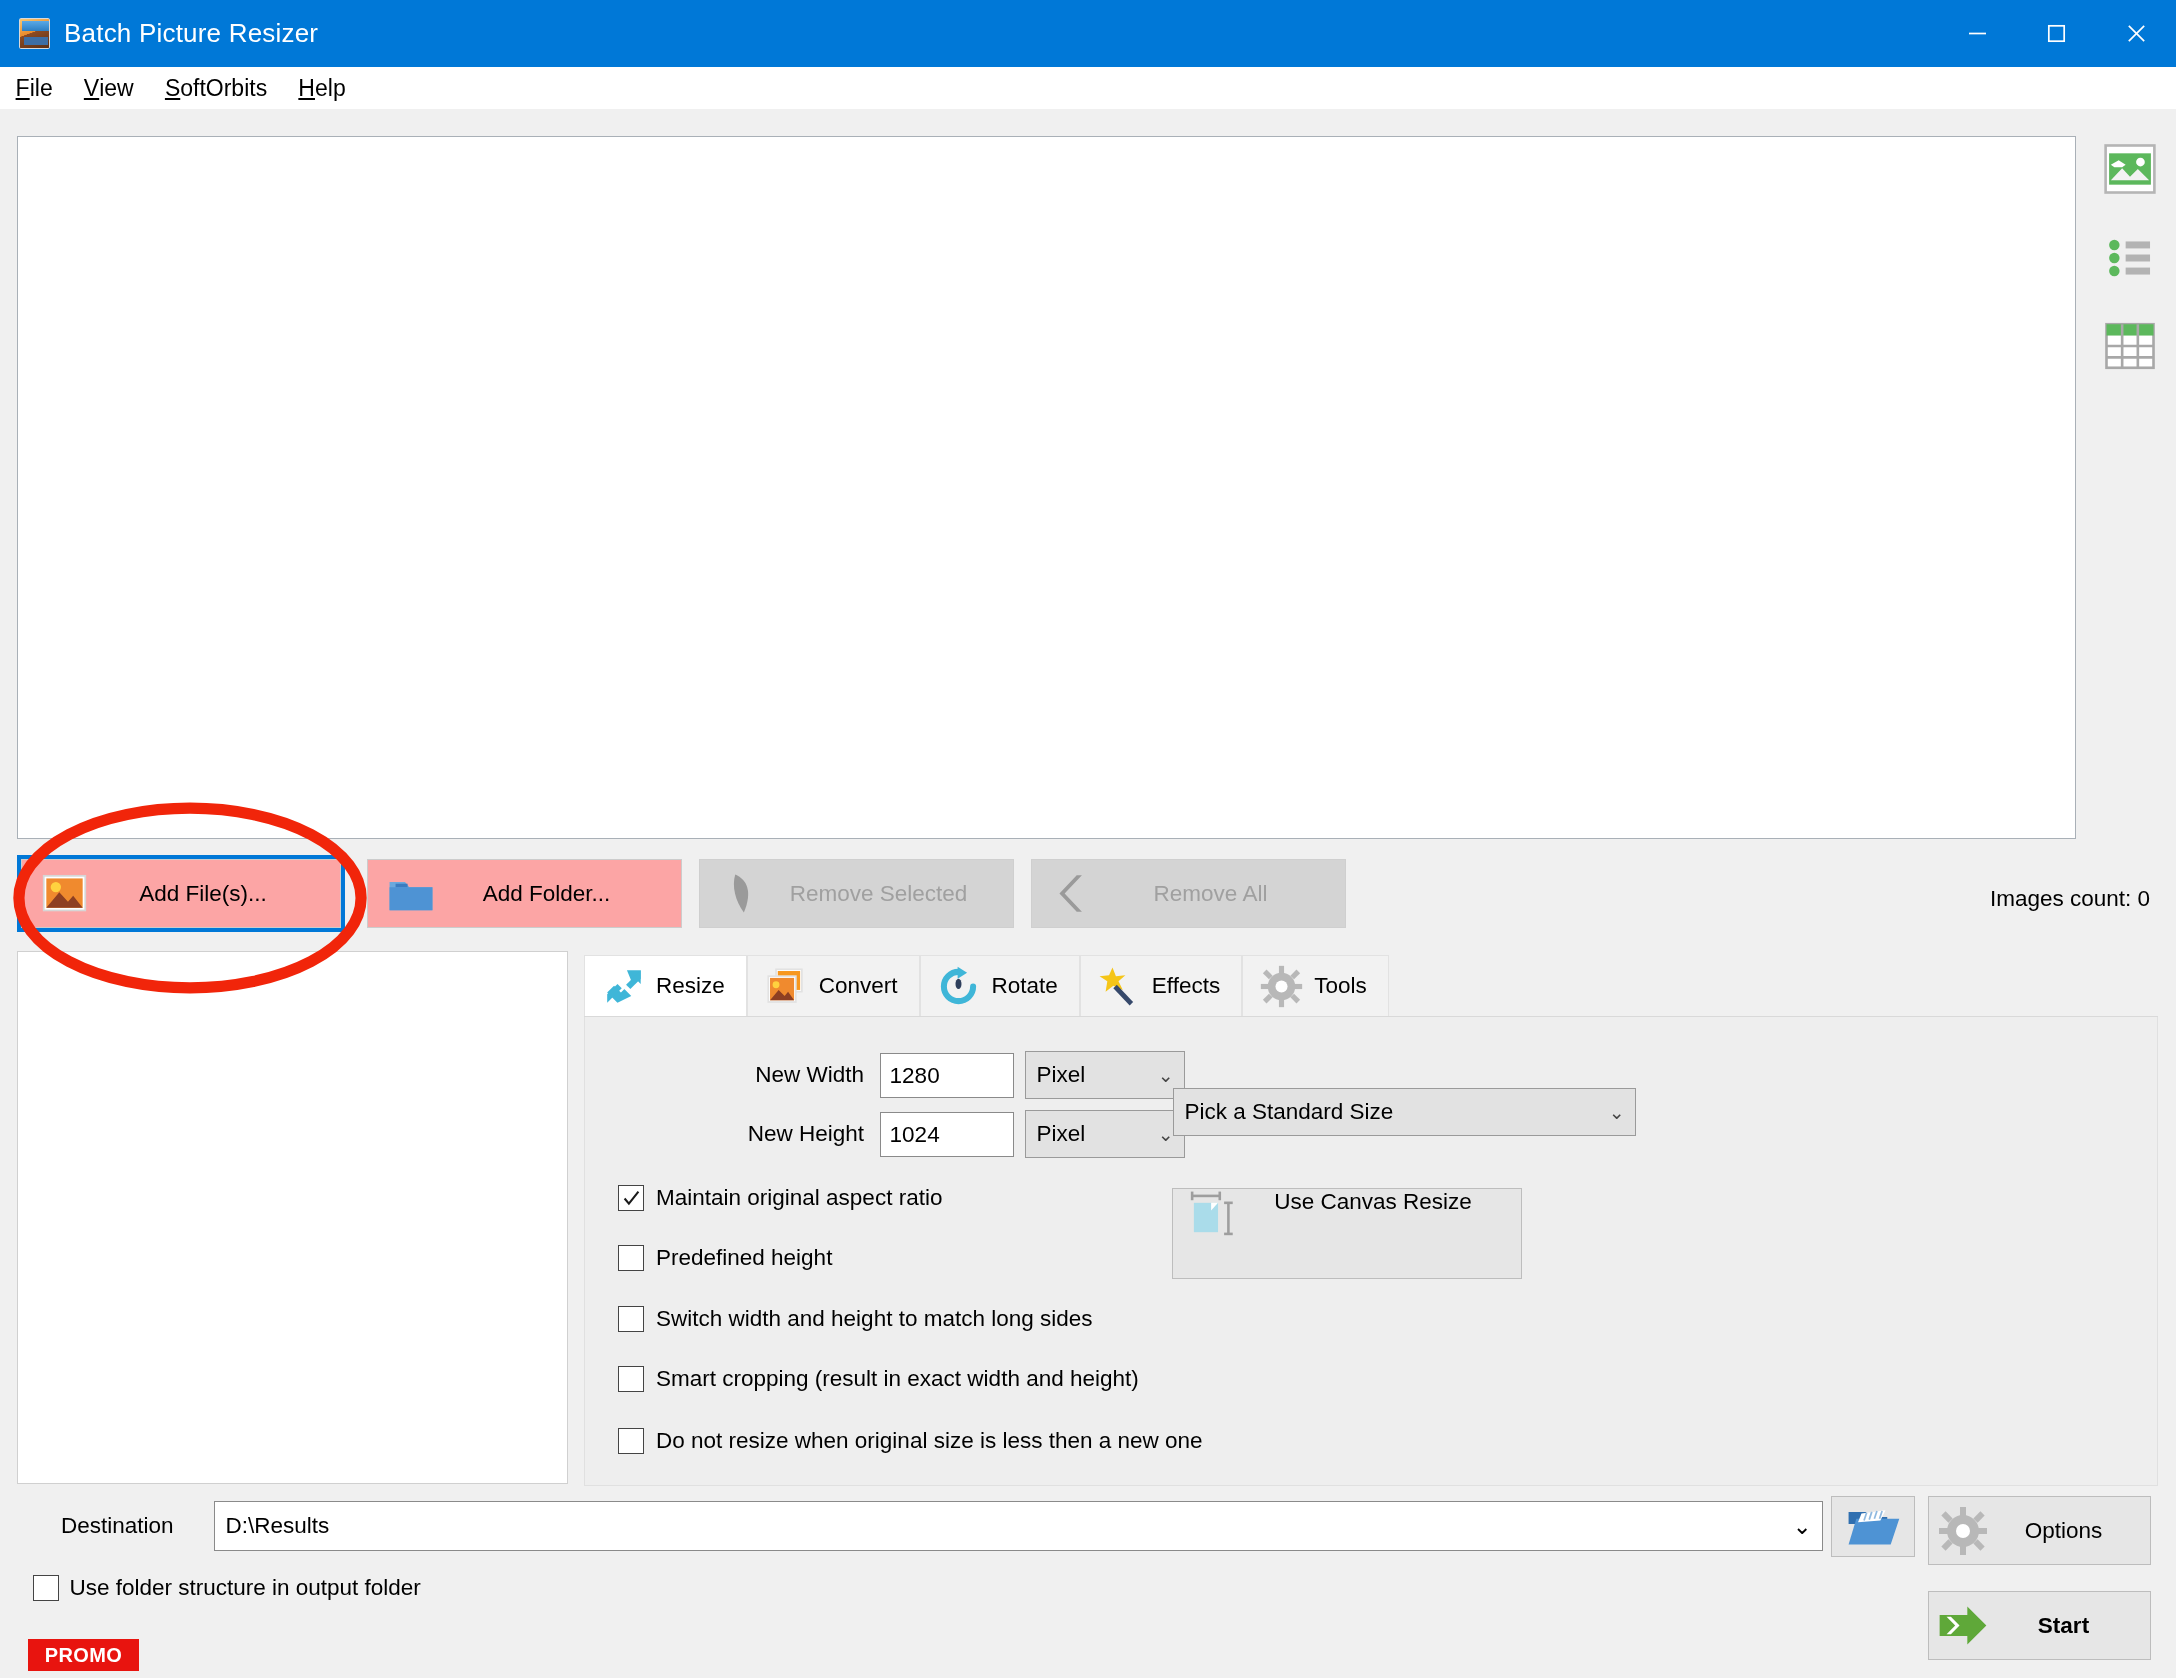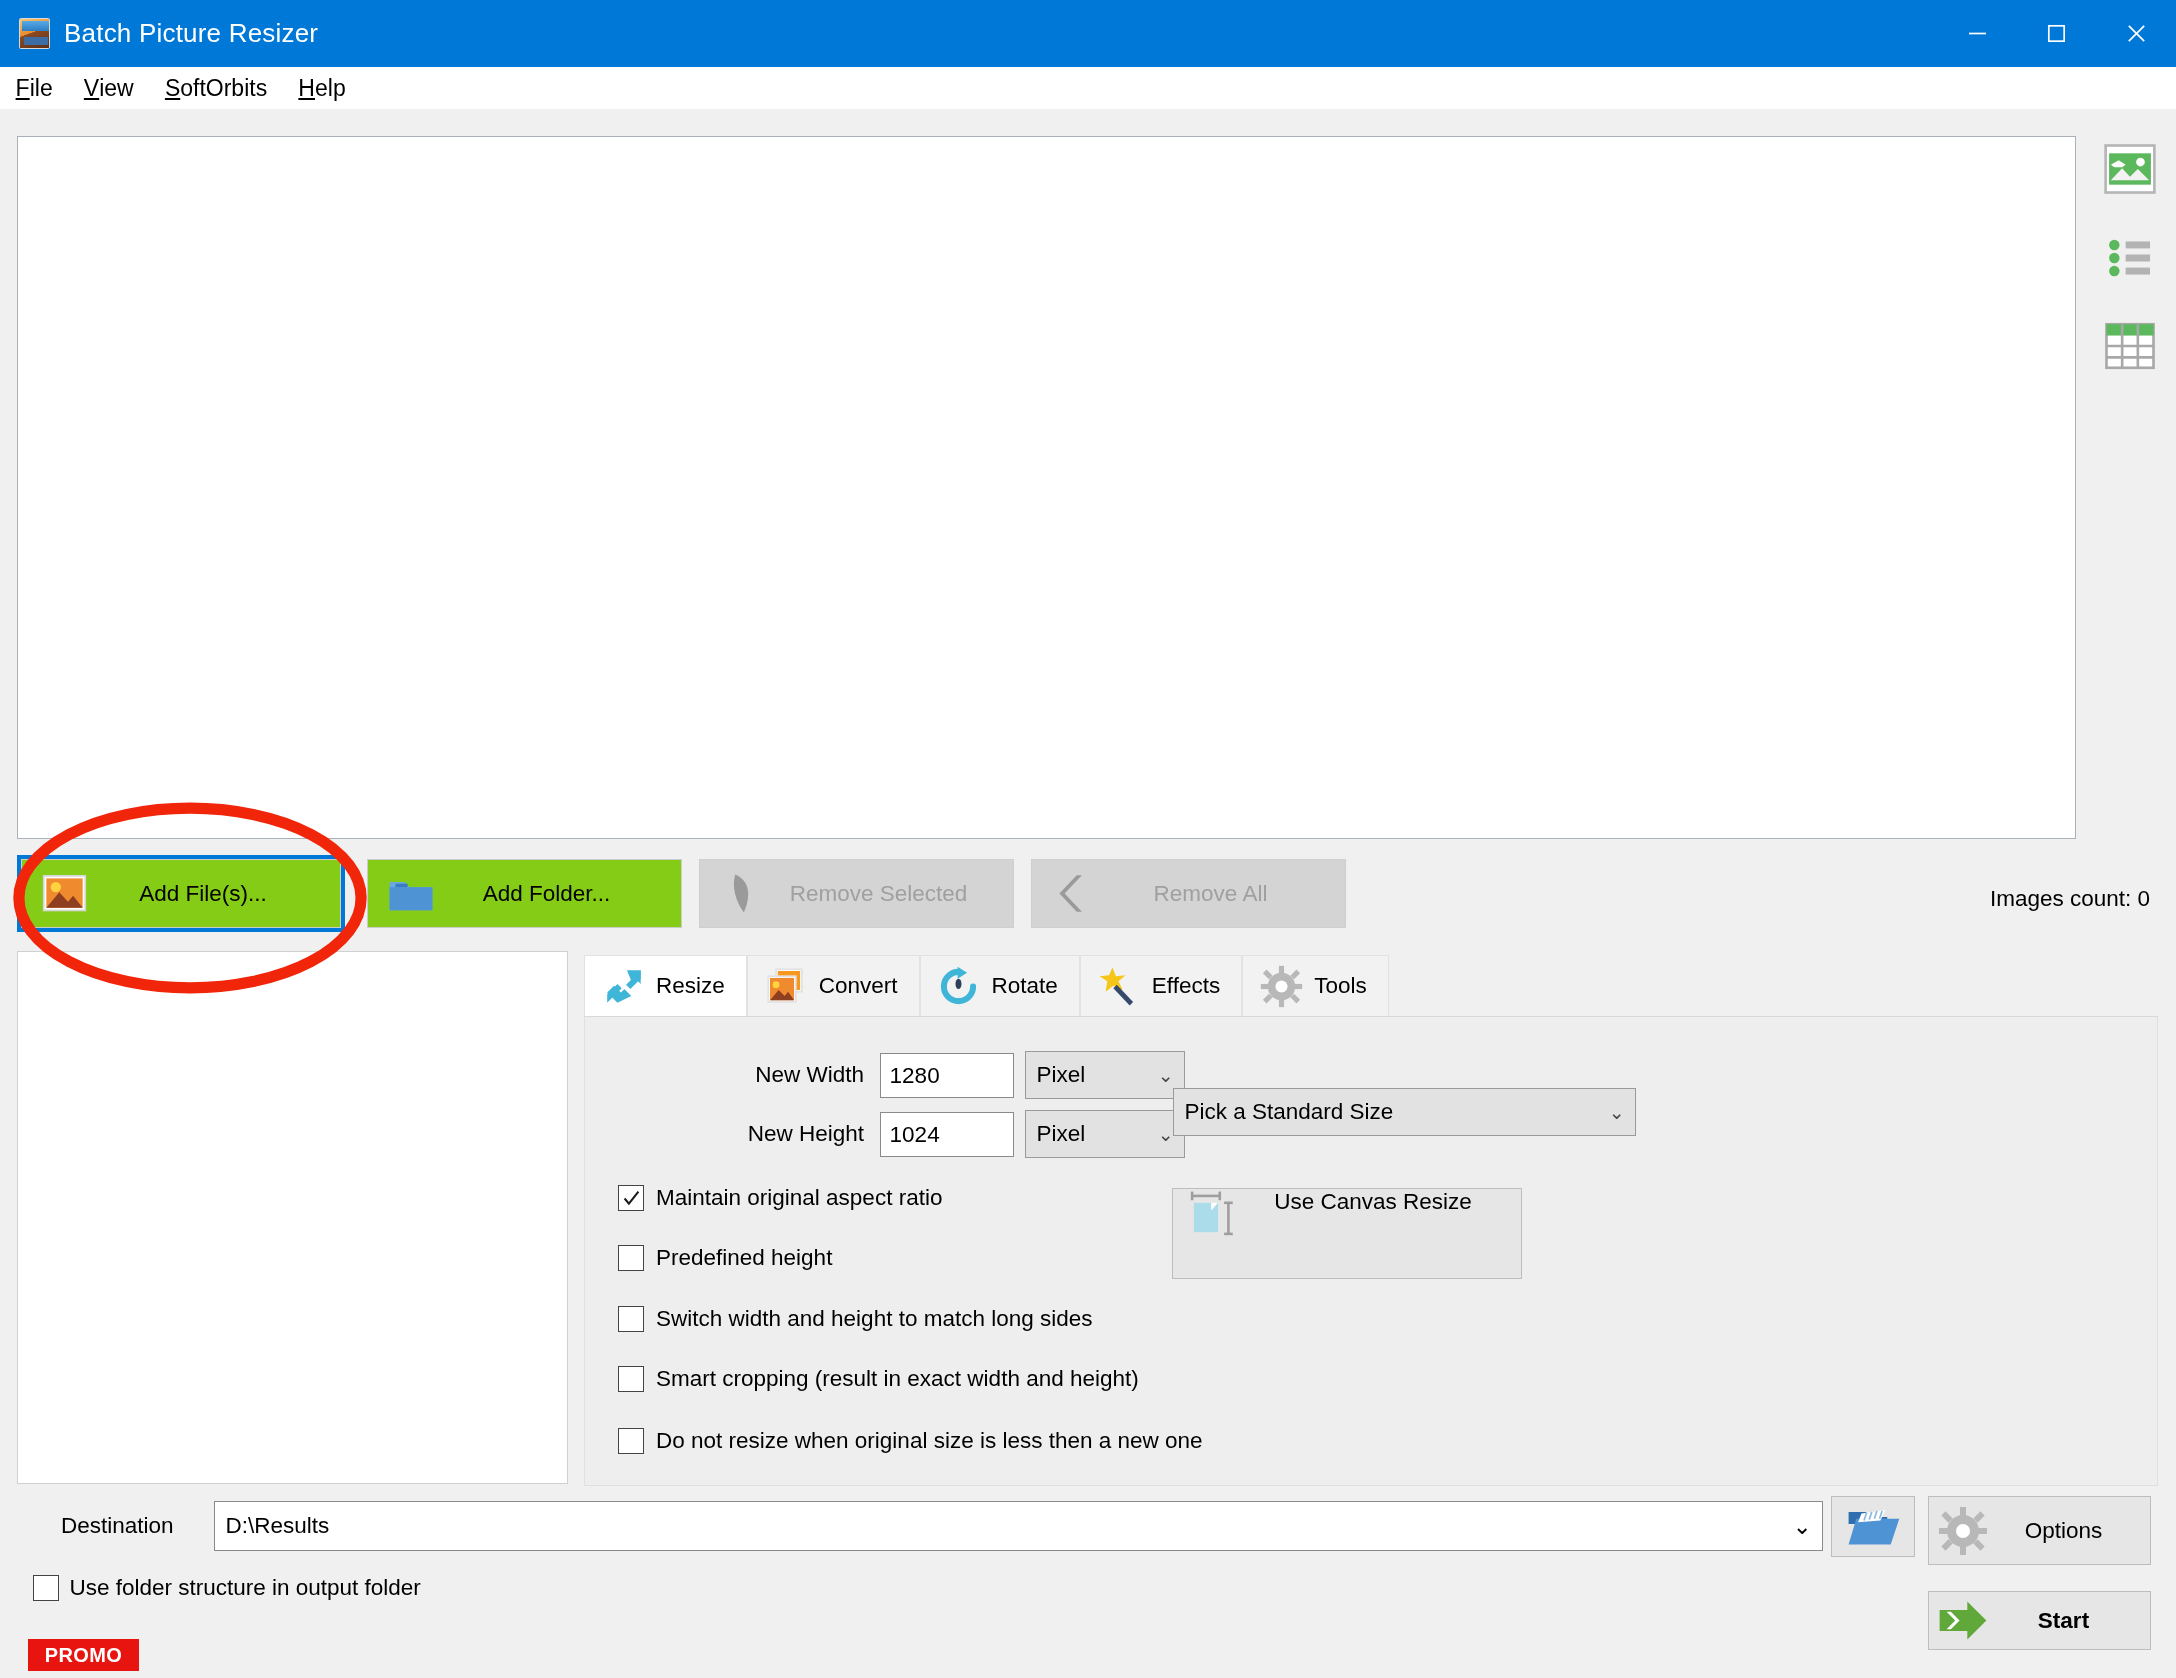--- a/index.html
+++ b/index.html
@@ -69,21 +69,21 @@
     position:absolute; left:2097px; top:136px; width:78px; height:259px;
   }
   .viewmode-btn {
     width:66px; height:66px; margin-bottom:22.5px;
     display:flex; align-items:center; justify-content:center;
   }
 
   
   .tbtn {
     position:absolute; height:69px;
-    background:#84cc16;
+    background:#fca5a5;
     border:0.9px solid #ccc;
     display:flex; align-items:center;
     font-size:22.5px; color:#000;
   }
   .tbtn .ticon { width:61px; display:flex; align-items:center; justify-content:center; flex:none; margin-left:12px;}
   .tbtn .tlabel { flex:1; text-align:center; padding-right:29px; }
   .tbtn.disabled { color:#a0a0a0; background:#d4d4d4; border-color:#cfcfcf;}
   #btn-add-files {
     left:21px; top:859px; width:320px;
     outline: 4.3px solid #0078d7; outline-offset: 0px;
@@ -194,21 +194,21 @@
     background:#e8140f; color:#fff; font-size:20px; font-weight:bold;
     display:flex; align-items:center; justify-content:center;
     letter-spacing:0.4px;
   }
   #btn-options {
     position:absolute; left:1928px; top:1496px; width:223px; height:69px;
     background:#e6e6e6; border:0.9px solid #bdbdbd;
     display:flex; align-items:center; font-size:22.5px; color:#000;
   }
   #btn-start {
-    position:absolute; left:1928px; top:1591px; width:223px; height:59px;
+    position:absolute; left:1928px; top:1591px; width:223px; height:69px;
     background:#e6e6e6; border:0.9px solid #bdbdbd;
     display:flex; align-items:center; font-size:22.5px; color:#000; font-weight:bold;
   }
   #btn-options .ticon, #btn-start .ticon { width:67px; display:flex; align-items:center; justify-content:center; }
   #btn-options .tlabel, #btn-start .tlabel { flex:1; text-align:center; padding-right:19px;}
 
   
   #annotation-ellipse {
     position:absolute; left:12px; top:802px; width:356px; height:192px;
     pointer-events:none;

